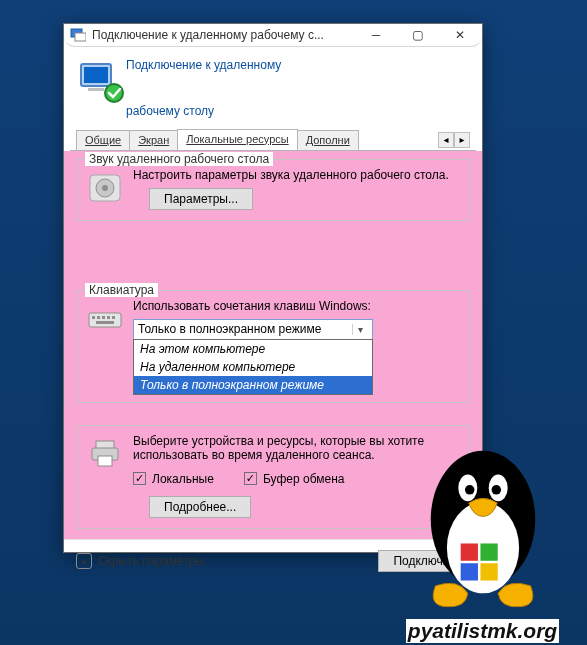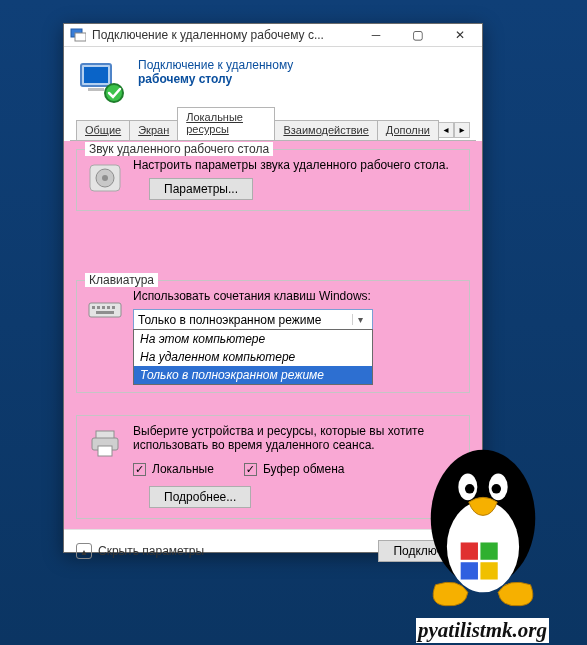--- a/index.html
+++ b/index.html
@@ -27,35 +27,36 @@
     background:#fff; border:1px solid #6a6a6a;
     box-shadow:0 4px 18px rgba(0,0,0,.4);
     display:flex; flex-direction:column;
   }
   
   .titlebar {
     height:30px; background:#fff;
     border-bottom:1px solid #d8d8d8;
     display:flex; align-items:center; padding:0 4px 0 6px;
     gap:6px;
+    border-radius:11px;
   }
   .titlebar .appicon { width:16px; height:16px; }
   .titlebar .title { flex:1; color:#333; white-space:nowrap; overflow:hidden; text-overflow:ellipsis; }
   .titlebar .winbtn {
     width:36px; height:22px; display:flex; align-items:center; justify-content:center;
     color:#333;
   }
   
   .header {
-    display:flex; gap:12px; padding:12px 16px 10px 14px;
+    display:flex; gap:0; padding:12px 16px 10px 14px;
     align-items:flex-start;
   }
   .header .bigicon { width:48px; height:48px; flex-shrink:0; }
   .header .ttxt { color:var(--blue-title); font-size:19px; line-height:1.15; }
-  .header .ttxt .bold { font-weight:700; }
+  .header .ttxt .bold { font-weight:400;margin-top:32px; }
   
   .tabs {
     display:flex; align-items:flex-end; padding:0 6px; height:24px;
     border-bottom:1px solid var(--tab-border); position:relative;
     margin:0 6px;
   }
   .tab {
     padding:3px 8px 4px 8px;
     border:1px solid var(--tab-border);
     border-bottom:none;
@@ -131,21 +132,21 @@
   .footer .hidelink { display:flex; align-items:center; gap:6px; color:#333; }
   .footer .spacer { flex:1; }
   .footer .connect { min-width:86px; }
   .circled { width:16px; height:16px; border:1px solid #888; border-radius:3px; display:flex; align-items:center; justify-content:center; font-size:10px; }
   
   .watermark {
     position:absolute; right:2px; bottom:2px; width:205px; height:230px;
     display:flex; flex-direction:column; align-items:center; justify-content:flex-end;
   }
   .watermark .url {
-    font-family: Liberation Serif, serif;
+    font-family: Liberation Sans, sans-serif;
     font-style:italic; font-weight:bold;
     font-size:21px; color:#111; background:#fff; padding:0 2px;
   }
 </style>
 </head>
 <body>
 
 <div class="win">
 
   <div class="titlebar">
@@ -174,21 +175,20 @@
     <div class="ttxt">
       <div>Подключение к удаленному</div>
       <div class="bold">рабочему столу</div>
     </div>
   </div>
 
   <div class="tabs">
     <div class="tab">Общие</div>
     <div class="tab">Экран</div>
     <div class="tab active">Локальные ресурсы</div>
-    <div class="tab">Взаимодействие</div>
     <div class="tab">Дополни</div>
     <div class="tab-nav">
       <span class="arrow">◂</span>
       <span class="arrow">▸</span>
     </div>
   </div>
 
   <div class="body">
 
     <div class="group">

